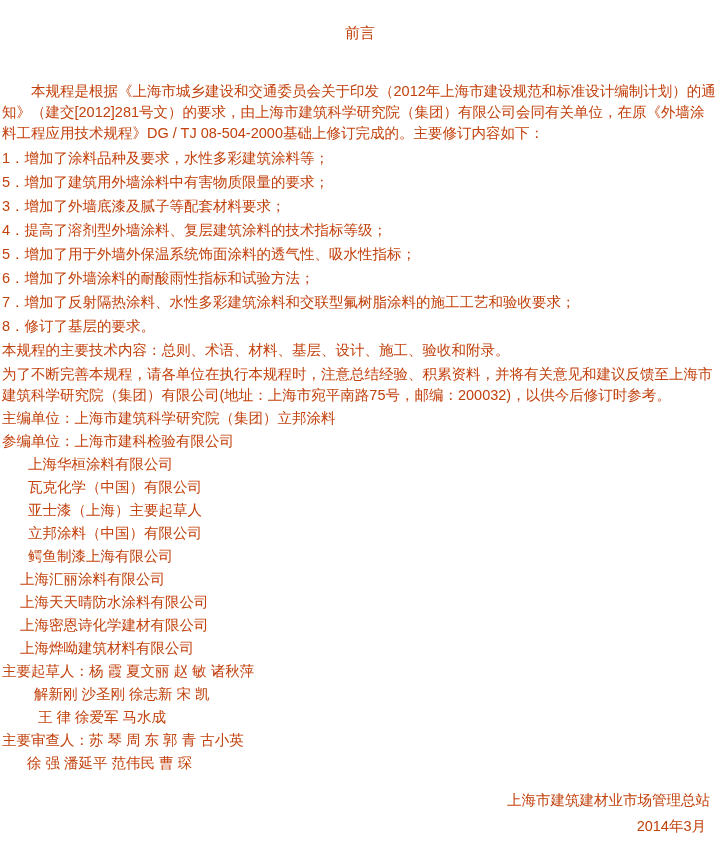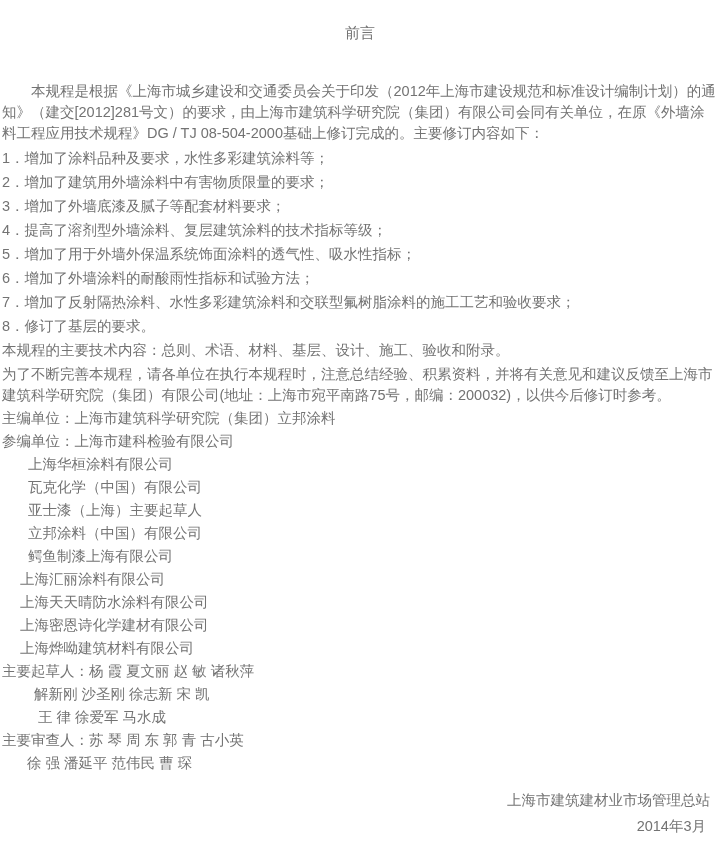--- a/index.html
+++ b/index.html
@@ -3,21 +3,21 @@
 <meta charset="utf-8">
 <style>
   html, body { margin: 0; padding: 0; background: #ffffff; }
   .page {
     position: relative;
     width: 720px;
     height: 857px;
     box-sizing: border-box;
     padding: 22px 2px 0 2px;
     background: #ffffff;
-    color: #737373;
+    color: #c2410c;
     font-family: "Liberation Sans", "DejaVu Sans", sans-serif;
     font-size: 14.5px;
     line-height: 21px;
     overflow: hidden;
   }
   .doc-title {
     font-size: 15px;
     font-weight: normal;
     text-align: center;
     margin: 0 0 38px 0;
@@ -45,21 +45,21 @@
 <body>
 
 <div class="page">
 
   <h1 class="doc-title">前言</h1>
 
   <p class="intro">本规程是根据《上海市城乡建设和交通委员会关于印发（2012年上海市建设规范和标准设计编制计划）的通知》（建交[2012]281号文）的要求，由上海市建筑科学研究院（集团）有限公司会同有关单位，在原《外墙涂料工程应用技术规程》DG / TJ 08-504-2000基础上修订完成的。主要修订内容如下：</p>
 
   <div>
     <p class="rev-item">1．增加了涂料品种及要求，水性多彩建筑涂料等；</p>
-    <p class="rev-item">2．增加了建筑用外墙涂料中有害物质限量的要求；</p>
+    <p class="rev-item">5．增加了建筑用外墙涂料中有害物质限量的要求；</p>
     <p class="rev-item">3．增加了外墙底漆及腻子等配套材料要求；</p>
     <p class="rev-item">4．提高了溶剂型外墙涂料、复层建筑涂料的技术指标等级；</p>
     <p class="rev-item">5．增加了用于外墙外保温系统饰面涂料的透气性、吸水性指标；</p>
     <p class="rev-item">6．增加了外墙涂料的耐酸雨性指标和试验方法；</p>
     <p class="rev-item">7．增加了反射隔热涂料、水性多彩建筑涂料和交联型氟树脂涂料的施工工艺和验收要求；</p>
     <p class="rev-item">8．修订了基层的要求。</p>
   </div>
 
   <p class="summary">本规程的主要技术内容：总则、术语、材料、基层、设计、施工、验收和附录。</p>
 

